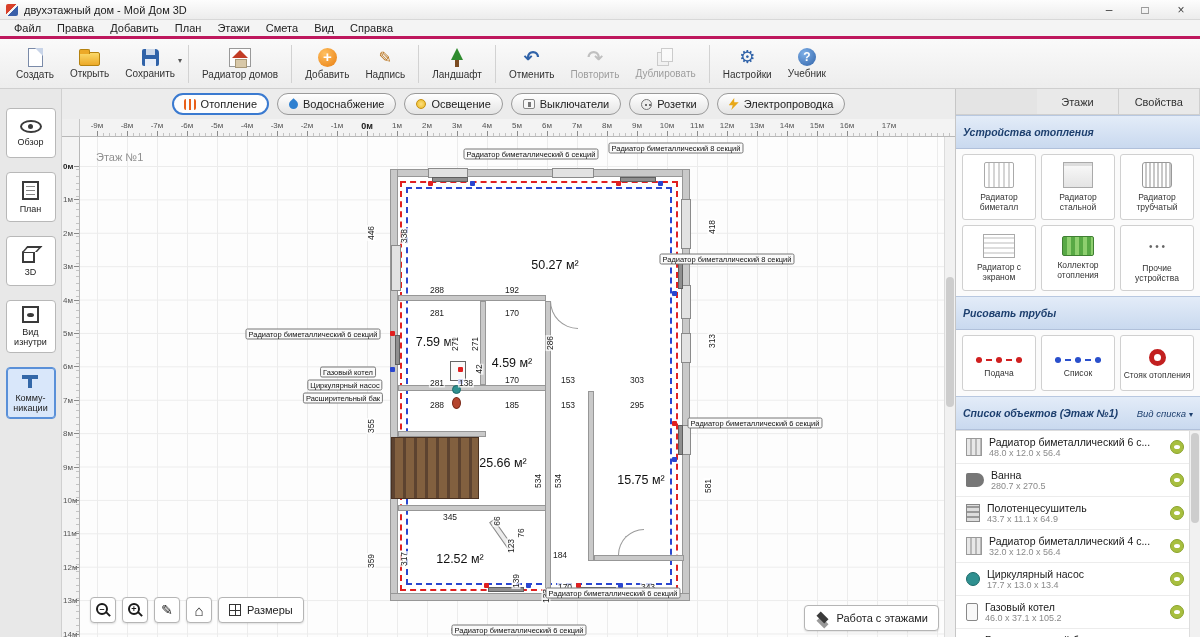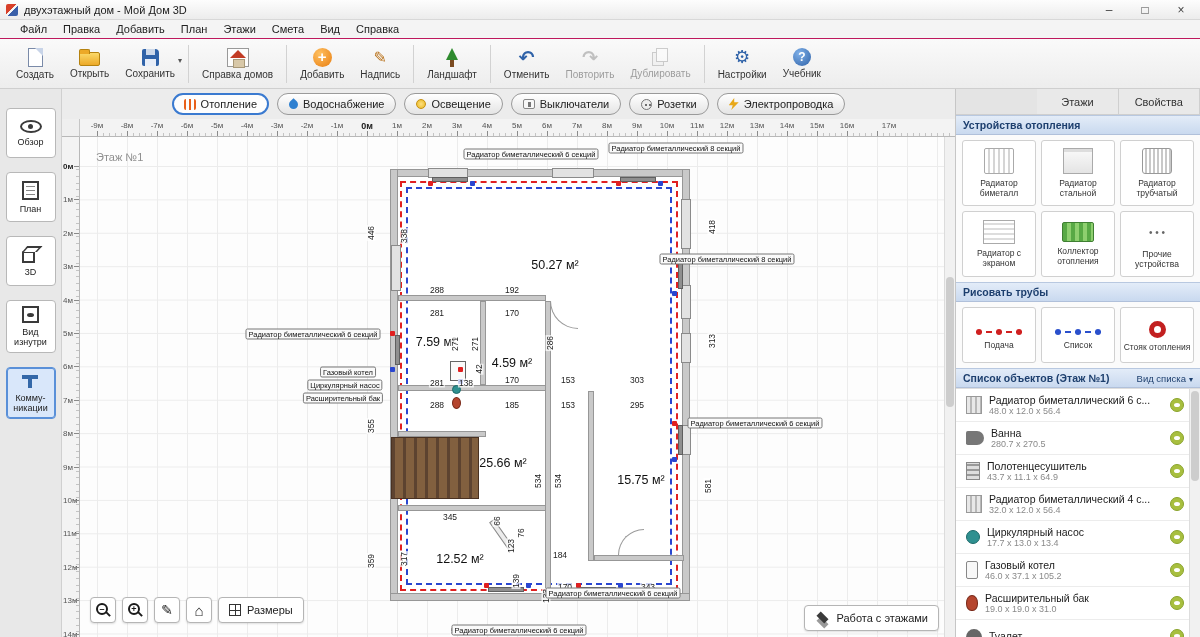--- a/index.html
+++ b/index.html
@@ -7,21 +7,21 @@
   .app{position:relative;width:1200px;height:637px;background:#ececec;
        font-family:"Liberation Sans","DejaVu Sans",sans-serif;font-size:11px;color:#222;overflow:hidden;}
 
   
   .titlebar{height:20px;background:linear-gradient(#fdfdfd,#ececec);display:flex;align-items:center;padding:0 4px 0 6px;gap:6px;border-bottom:1px solid #d8d8d8;}
   .app-ic{width:12px;height:12px;border-radius:2px;background:linear-gradient(135deg,#d8402a 0 45%,#f4f4f4 45% 55%,#3a5fa8 55%);flex:0 0 auto;}
   .title{font-size:11px;color:#1a1a1a;flex:1;}
   .wctrl{width:30px;text-align:center;font-size:12px;color:#444;cursor:default;}
 
   
-  .menubar{height:19px;background:#f4f4f4;border-bottom:1px solid #be185d;display:flex;align-items:center;padding-left:12px;}
+  .menubar{height:19px;background:#f4f4f4;border-bottom:3px solid #be185d;display:flex;align-items:center;padding-left:6px;}
   .menu-item{padding:1px 8px;font-size:11px;color:#222;}
 
   
   .toolbar{height:50px;background:linear-gradient(#fafafa,#ededed);border-bottom:1px solid #cfcfcf;display:flex;align-items:center;padding:0 8px;}
   .tb-btn{position:relative;display:flex;flex-direction:column;align-items:center;justify-content:center;gap:2px;min-width:46px;height:44px;padding:2px 8px;border-radius:3px;}
   .tb-btn.disabled{opacity:.45;filter:grayscale(1);}
   .tb-ic{height:20px;display:flex;align-items:center;justify-content:center;}
   .tb-label{font-size:10px;color:#333;white-space:nowrap;}
   .tb-dd{position:absolute;right:1px;top:14px;font-size:8px;color:#555;}
   .tb-sep{width:1px;height:38px;background:#d2d2d2;margin:0 5px;flex:0 0 auto;}
@@ -153,23 +153,23 @@
   .grid-ic::after{content:'';position:absolute;top:0;bottom:0;left:5px;width:1px;background:#333;}
   .layers-ic{position:relative;width:16px;height:15px;}
   .layers-ic::before{content:'';position:absolute;left:2px;top:6px;width:11px;height:11px;background:#9a9a9a;transform:rotate(45deg) scale(1,.55);}
   .layers-ic::after{content:'';position:absolute;left:2px;top:1px;width:11px;height:11px;background:#3a3a3a;transform:rotate(45deg) scale(1,.55);}
 
   
   .rightpanel{width:245px;background:#f6f6f6;border-left:1px solid #c6c6c6;display:flex;flex-direction:column;}
   .rp-tabs{height:26px;display:flex;background:#e4e4e4;border-bottom:1px solid #cfcfcf;}
   .rp-tab{flex:1;display:flex;align-items:center;justify-content:center;font-size:11px;color:#333;background:#e9e9e9;border-right:1px solid #cfcfcf;}
   .rp-tab.selected{background:#fbfbfb;margin-top:44px;}
-  .rp-header{height:20px;flex:0 0 auto;display:flex;align-items:center;justify-content:space-between;padding:0 7px;
+  .rp-header{height:34px;flex:0 0 auto;display:flex;align-items:center;justify-content:space-between;padding:0 7px;
              background:linear-gradient(#e3ecf8,#c9d9ef);border-top:1px solid #b8c8e0;border-bottom:1px solid #b0c0da;
-             font-size:10.5px;font-weight:bold;color:#1d3f6e;}
+             font-size:10.5px;font-weight:bold;color:#1d3f6e;font-style:italic;}
   .viewlist{font-weight:normal;font-size:9.5px;color:#1d3f6e;display:flex;align-items:center;gap:3px;}
   .dd::after{content:'▾';font-size:8px;}
   .rp-grid{display:grid;grid-template-columns:repeat(3,1fr);gap:5px;padding:5px 6px;background:#fbfbfb;}
   .card{background:#fff;border:1px solid #d0d0d0;border-radius:3px;height:66px;display:flex;flex-direction:column;align-items:center;justify-content:center;gap:5px;padding:2px;}
   .pipesgrid .card{height:56px;}
   .card-label{font-size:8.5px;line-height:9.5px;text-align:center;color:#333;}
   .di{display:block;}
   .di-radiator-bimetal{width:30px;height:26px;border:1px solid #aaa;border-radius:2px;background:repeating-linear-gradient(90deg,#fff 0 3px,#d5d5d5 3px 5px);}
   .di-radiator-steel{width:30px;height:26px;border:1px solid #aaa;background:linear-gradient(#fafafa,#e4e4e4);box-shadow:inset 0 3px 0 #ddd;}
   .di-radiator-tubular{width:30px;height:26px;border:1px solid #999;border-radius:3px;background:repeating-linear-gradient(90deg,#fff 0 2px,#c8c8c8 2px 4px);}
@@ -234,21 +234,21 @@
         <span class="tb-label">Открыть</span>
       </div>
       <div class="tb-btn">
         <span class="tb-ic ic-floppy"></span>
         <span class="tb-label">Сохранить</span>
         <span class="tb-dd">▾</span>
       </div>
       <i class="tb-sep"></i>
       <div class="tb-btn">
         <span class="tb-ic ic-house"></span>
-        <span class="tb-label">Справка домов</span>
+        <span class="tb-label">Радиатор домов</span>
       </div>
       <i class="tb-sep"></i>
       <div class="tb-btn">
         <span class="tb-ic ic-plus"></span>
         <span class="tb-label">Добавить</span>
       </div>
       <div class="tb-btn">
         <span class="tb-ic ic-pencil"></span>
         <span class="tb-label">Надпись</span>
       </div>

